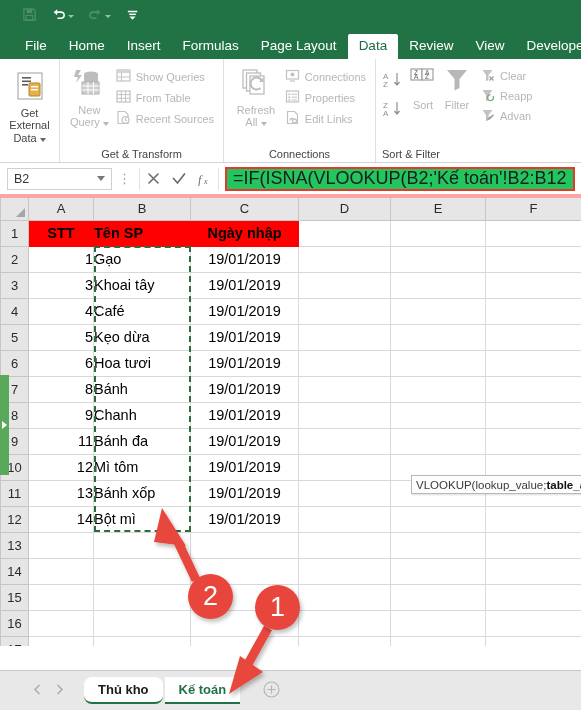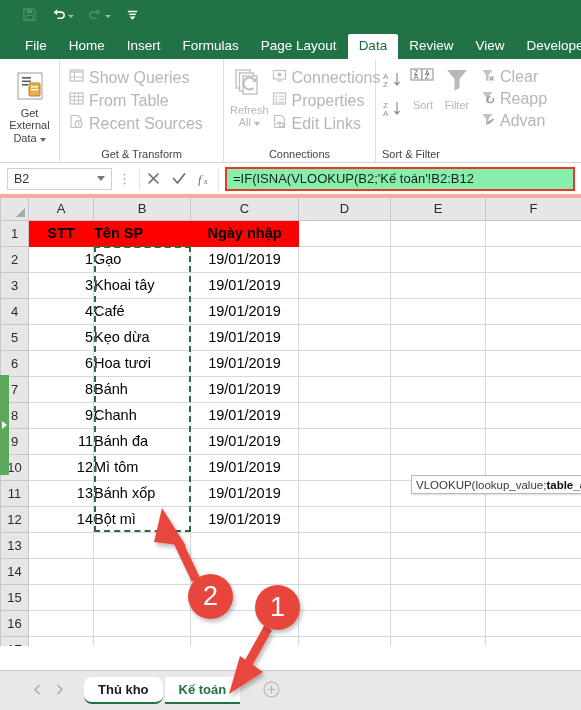--- a/index.html
+++ b/index.html
@@ -85,21 +85,21 @@
     width: 72px;
     display: flex; flex-direction: column; align-items: center;
     font-size: 11px; color: #444; text-align: center;
     line-height: 1.15; cursor: pointer;
   }
   .bigbtn.dim { color: #b6b6b6; }
   .bigbtn .gly { margin-bottom: 3px; }
   .smalllist { display: flex; flex-direction: column; gap: 2px; padding-top: 1px; }
   .smallbtn {
     display: flex; align-items: center; gap: 5px;
-    font-size: 16px; color: #b6b6b6;
+    font-size: 11px; color: #b6b6b6;
     padding: 1px 3px; cursor: pointer; white-space: nowrap;
   }
   .smallbtn .gly { flex: none; }
   .caret-dim {
     width: 0; height: 0; display:inline-block;
     border-left: 3px solid transparent;
     border-right: 3px solid transparent;
     border-top: 4px solid #b6b6b6;
     margin-left: 3px;
   }
@@ -138,22 +138,22 @@
   .fbtn {
     width: 26px; height: 22px;
     display: flex; align-items: center; justify-content: center;
     color: #6d6d6d; cursor: pointer;
   }
   #fx-wrap { display: flex; align-items: center; border-left: 1px solid #e2e2e2; border-right:1px solid #e2e2e2; }
   #formula-input {
     flex: 1; height: 24px; margin-left: 6px; margin-right: 4px;
     border: 2px solid #e8372b;
     display: flex; align-items: center;
-    padding: 0 6px; font-size: 13px; color: #1d1d1d;
-    background: #86efac;
+    padding: 0 6px; font-size: 18px; color: #1d1d1d;
+    background: #22c55e;
     font-family: "Liberation Sans", sans-serif;
   }
 
   
   #grid-area {
     position: relative;
     height: 448px;
     background: #fff;
     overflow: hidden;
   }
@@ -363,20 +363,36 @@
           </svg>
         </span>
         <span>Get External</span>
         <span><span>Data</span><span class="caret-dk"></span></span>
       </div>
     </div>
   </div>
 
   <div class="rgroup" style="width:164px;">
     <div class="rgroup-body">
+      <div class="bigbtn dim" style="width:58px;padding-top:2px;">
+        <span class="gly">
+          <svg width="34" height="30" viewBox="0 0 34 30">
+            <path d="M4 2l5 0-3 5 4 0-6 8 2-6-4 0z" fill="#bdbdbd"></path>
+            <ellipse cx="19" cy="6" rx="7" ry="2.6" fill="#bdbdbd"></ellipse>
+            <path d="M12 6v8c0 1.4 3.1 2.6 7 2.6s7-1.2 7-2.6V6" fill="#bdbdbd"></path>
+            <rect x="10" y="14" width="17" height="12" fill="#cfcfcf" stroke="#b0b0b0" stroke-width="1"></rect>
+            <line x1="10" y1="18" x2="27" y2="18" stroke="#fff" stroke-width="1"></line>
+            <line x1="10" y1="22" x2="27" y2="22" stroke="#fff" stroke-width="1"></line>
+            <line x1="16" y1="14" x2="16" y2="26" stroke="#fff" stroke-width="1"></line>
+            <line x1="21.5" y1="14" x2="21.5" y2="26" stroke="#fff" stroke-width="1"></line>
+          </svg>
+        </span>
+        <span>New</span>
+        <span><span>Query</span><span class="caret-dim"></span></span>
+      </div>
       <div class="smalllist">
         <div class="smallbtn">
           <span class="gly">
             <svg width="15" height="15" viewBox="0 0 15 15">
                 <rect x="1" y="2" width="13" height="11" fill="none" stroke="#c2c2c2" stroke-width="1.2"></rect>
                 <rect x="1" y="2" width="13" height="3" fill="#d4d4d4"></rect>
                 <line x1="5.5" y1="5" x2="5.5" y2="13" stroke="#c2c2c2" stroke-width="1"></line>
                 <line x1="1" y1="9" x2="14" y2="9" stroke="#c2c2c2" stroke-width="1"></line>
               </svg>
           </span>

